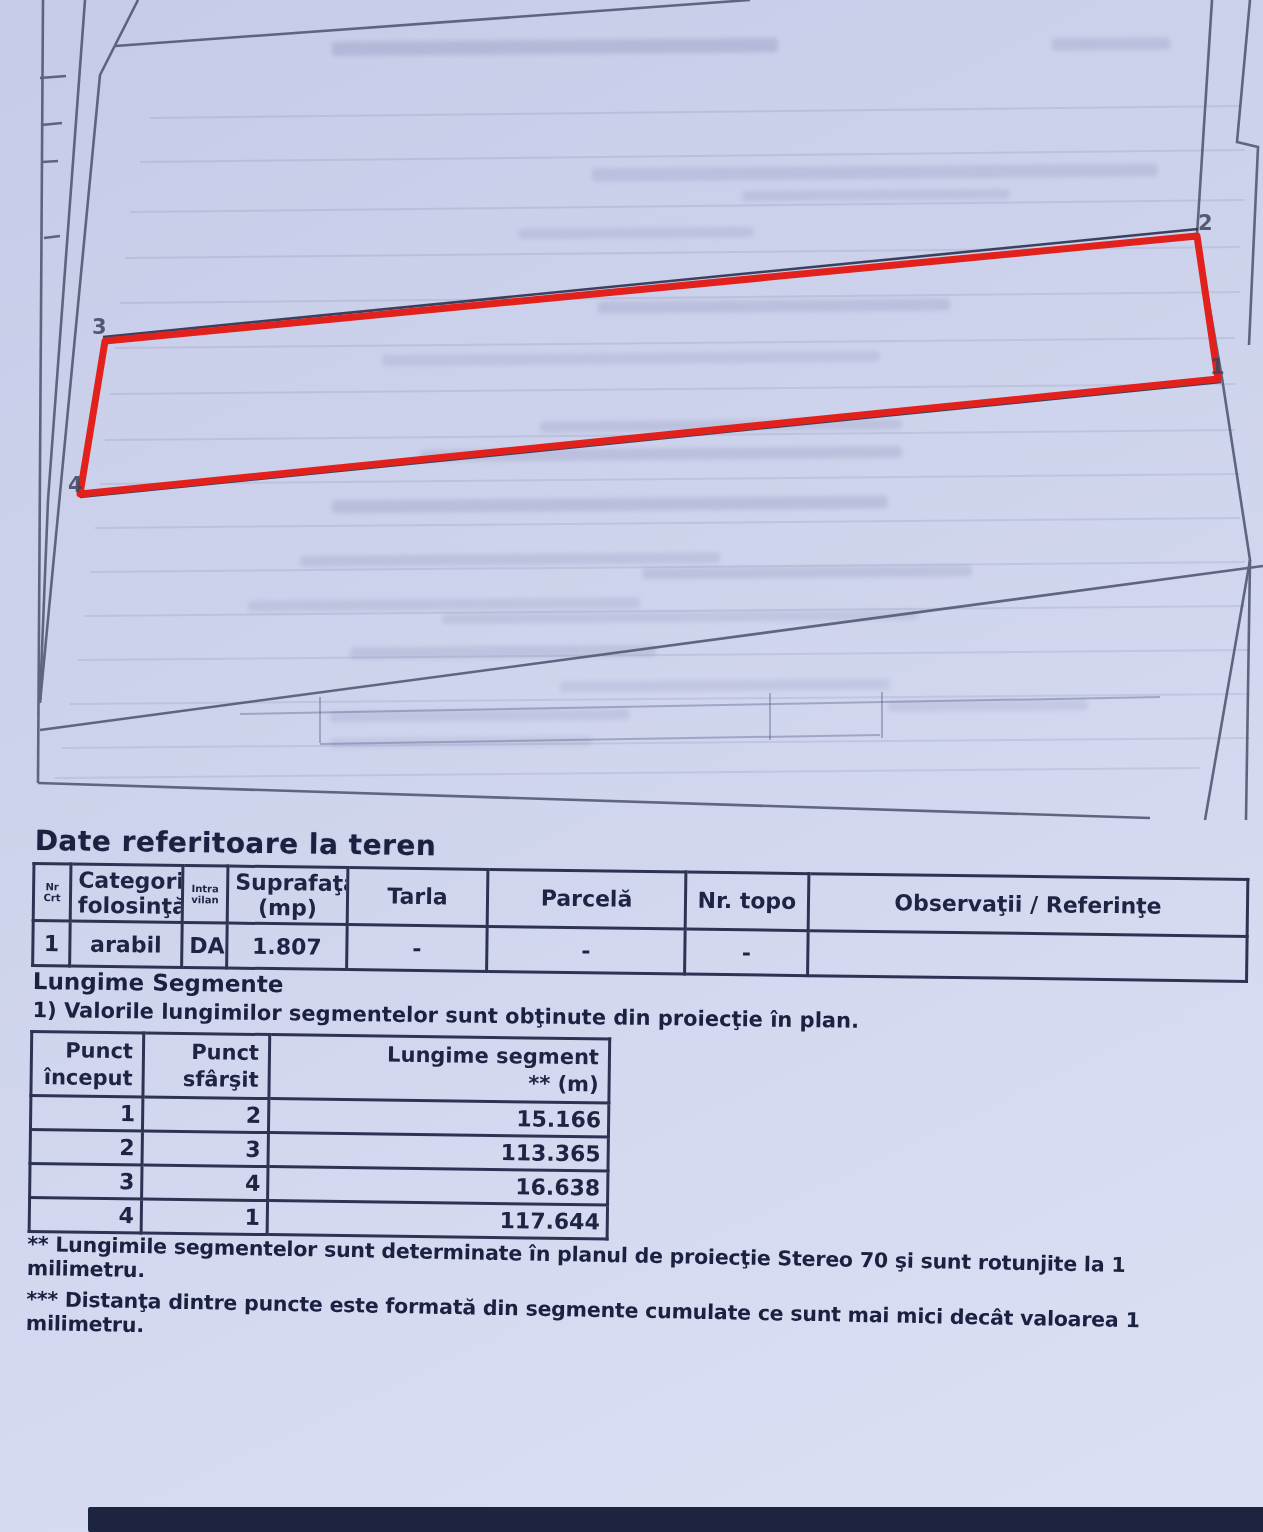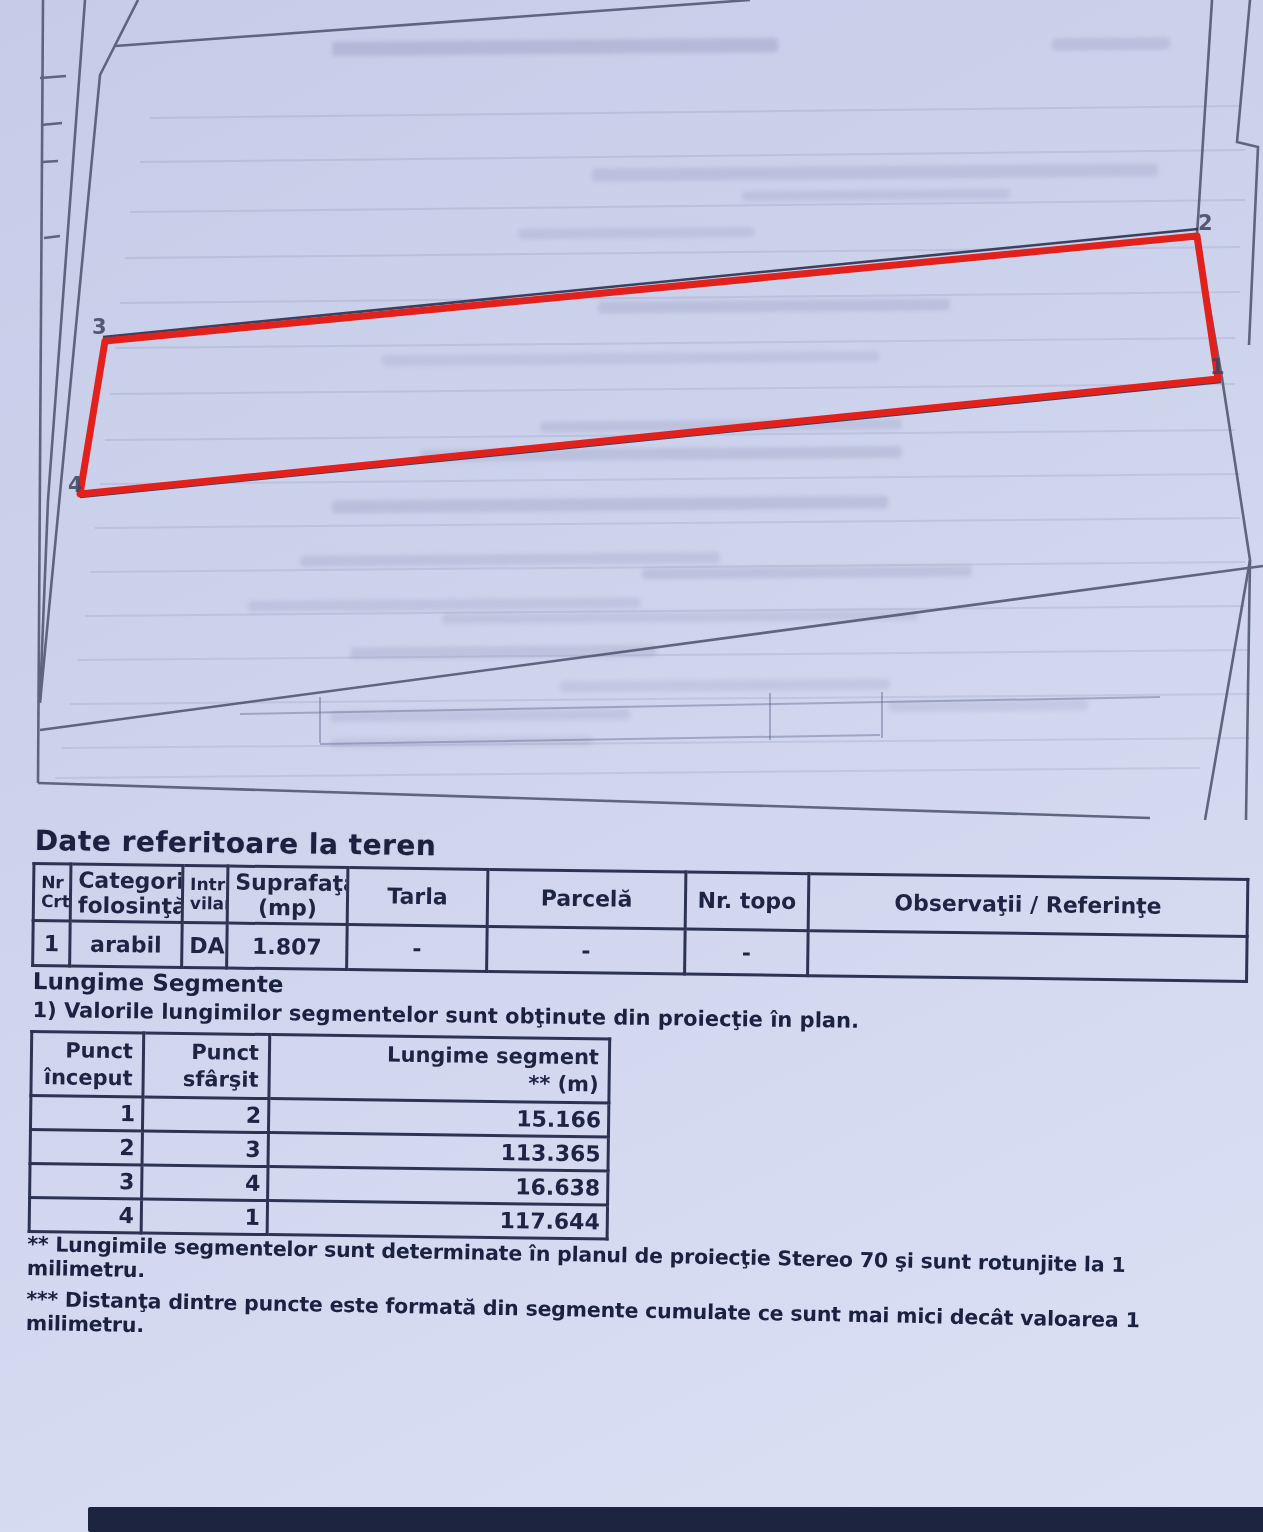--- a/index.html
+++ b/index.html
@@ -33,21 +33,21 @@
     font-size:28px;font-weight:bold;letter-spacing:.5px;color:#1b2140;
     text-shadow:0 0 1px rgba(27,33,64,.45);
   }
   table{border-collapse:collapse;position:absolute;table-layout:fixed;}
   td,th{
     border:3px solid #2d3453;padding:0 6px;color:#1e2444;
     font-weight:bold;overflow:hidden;
   }
   .t-land{left:33px;top:40px;width:1214px;}
   .t-land th{font-size:22px;white-space:pre-line;line-height:1.15;}
-  .t-land th.small{font-size:17px;line-height:1.1;}
+  .t-land th.small{font-size:10px;line-height:1.1;}
   .t-land .hrow{height:57px;}
   .t-land .drow{height:45px;font-size:22px;text-align:center;}
   .sec-title{
     position:absolute;left:35px;top:146px;margin:0;
     font-size:23px;font-weight:bold;color:#1b2140;
   }
   .sec-note{
     position:absolute;left:35px;top:176px;margin:0;
     font-size:21px;font-weight:bold;color:#1b2140;
   }

